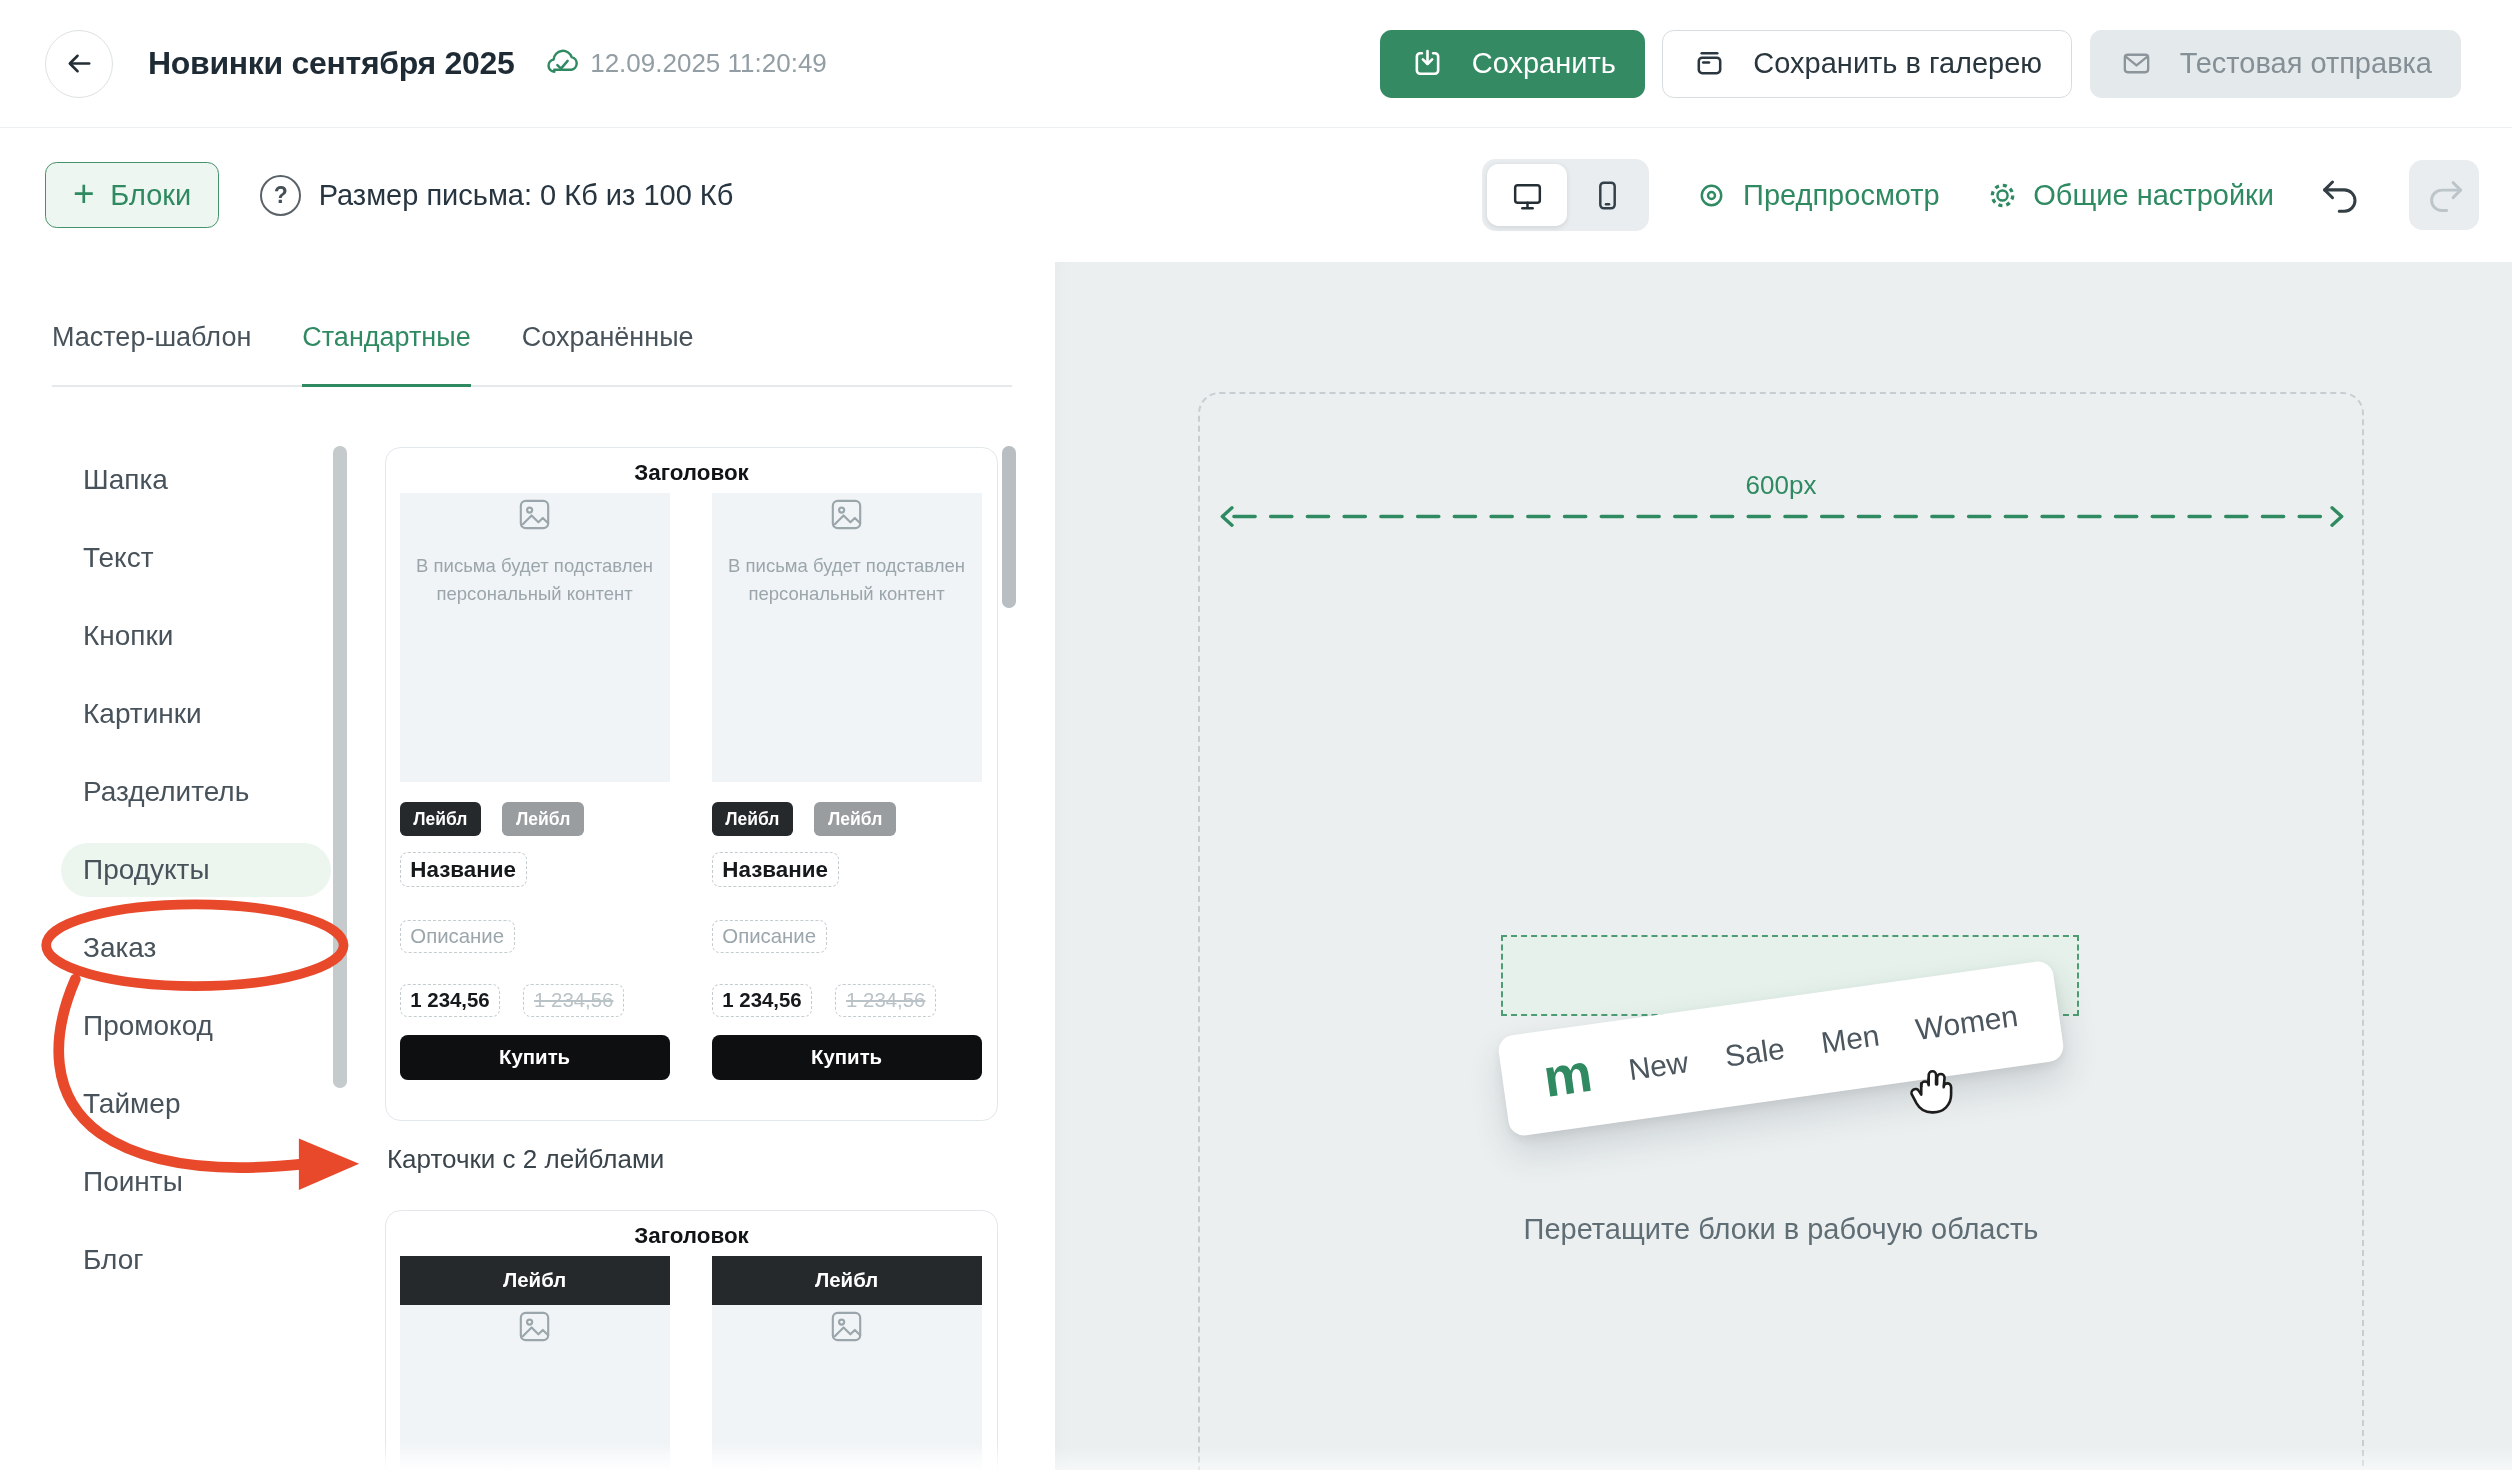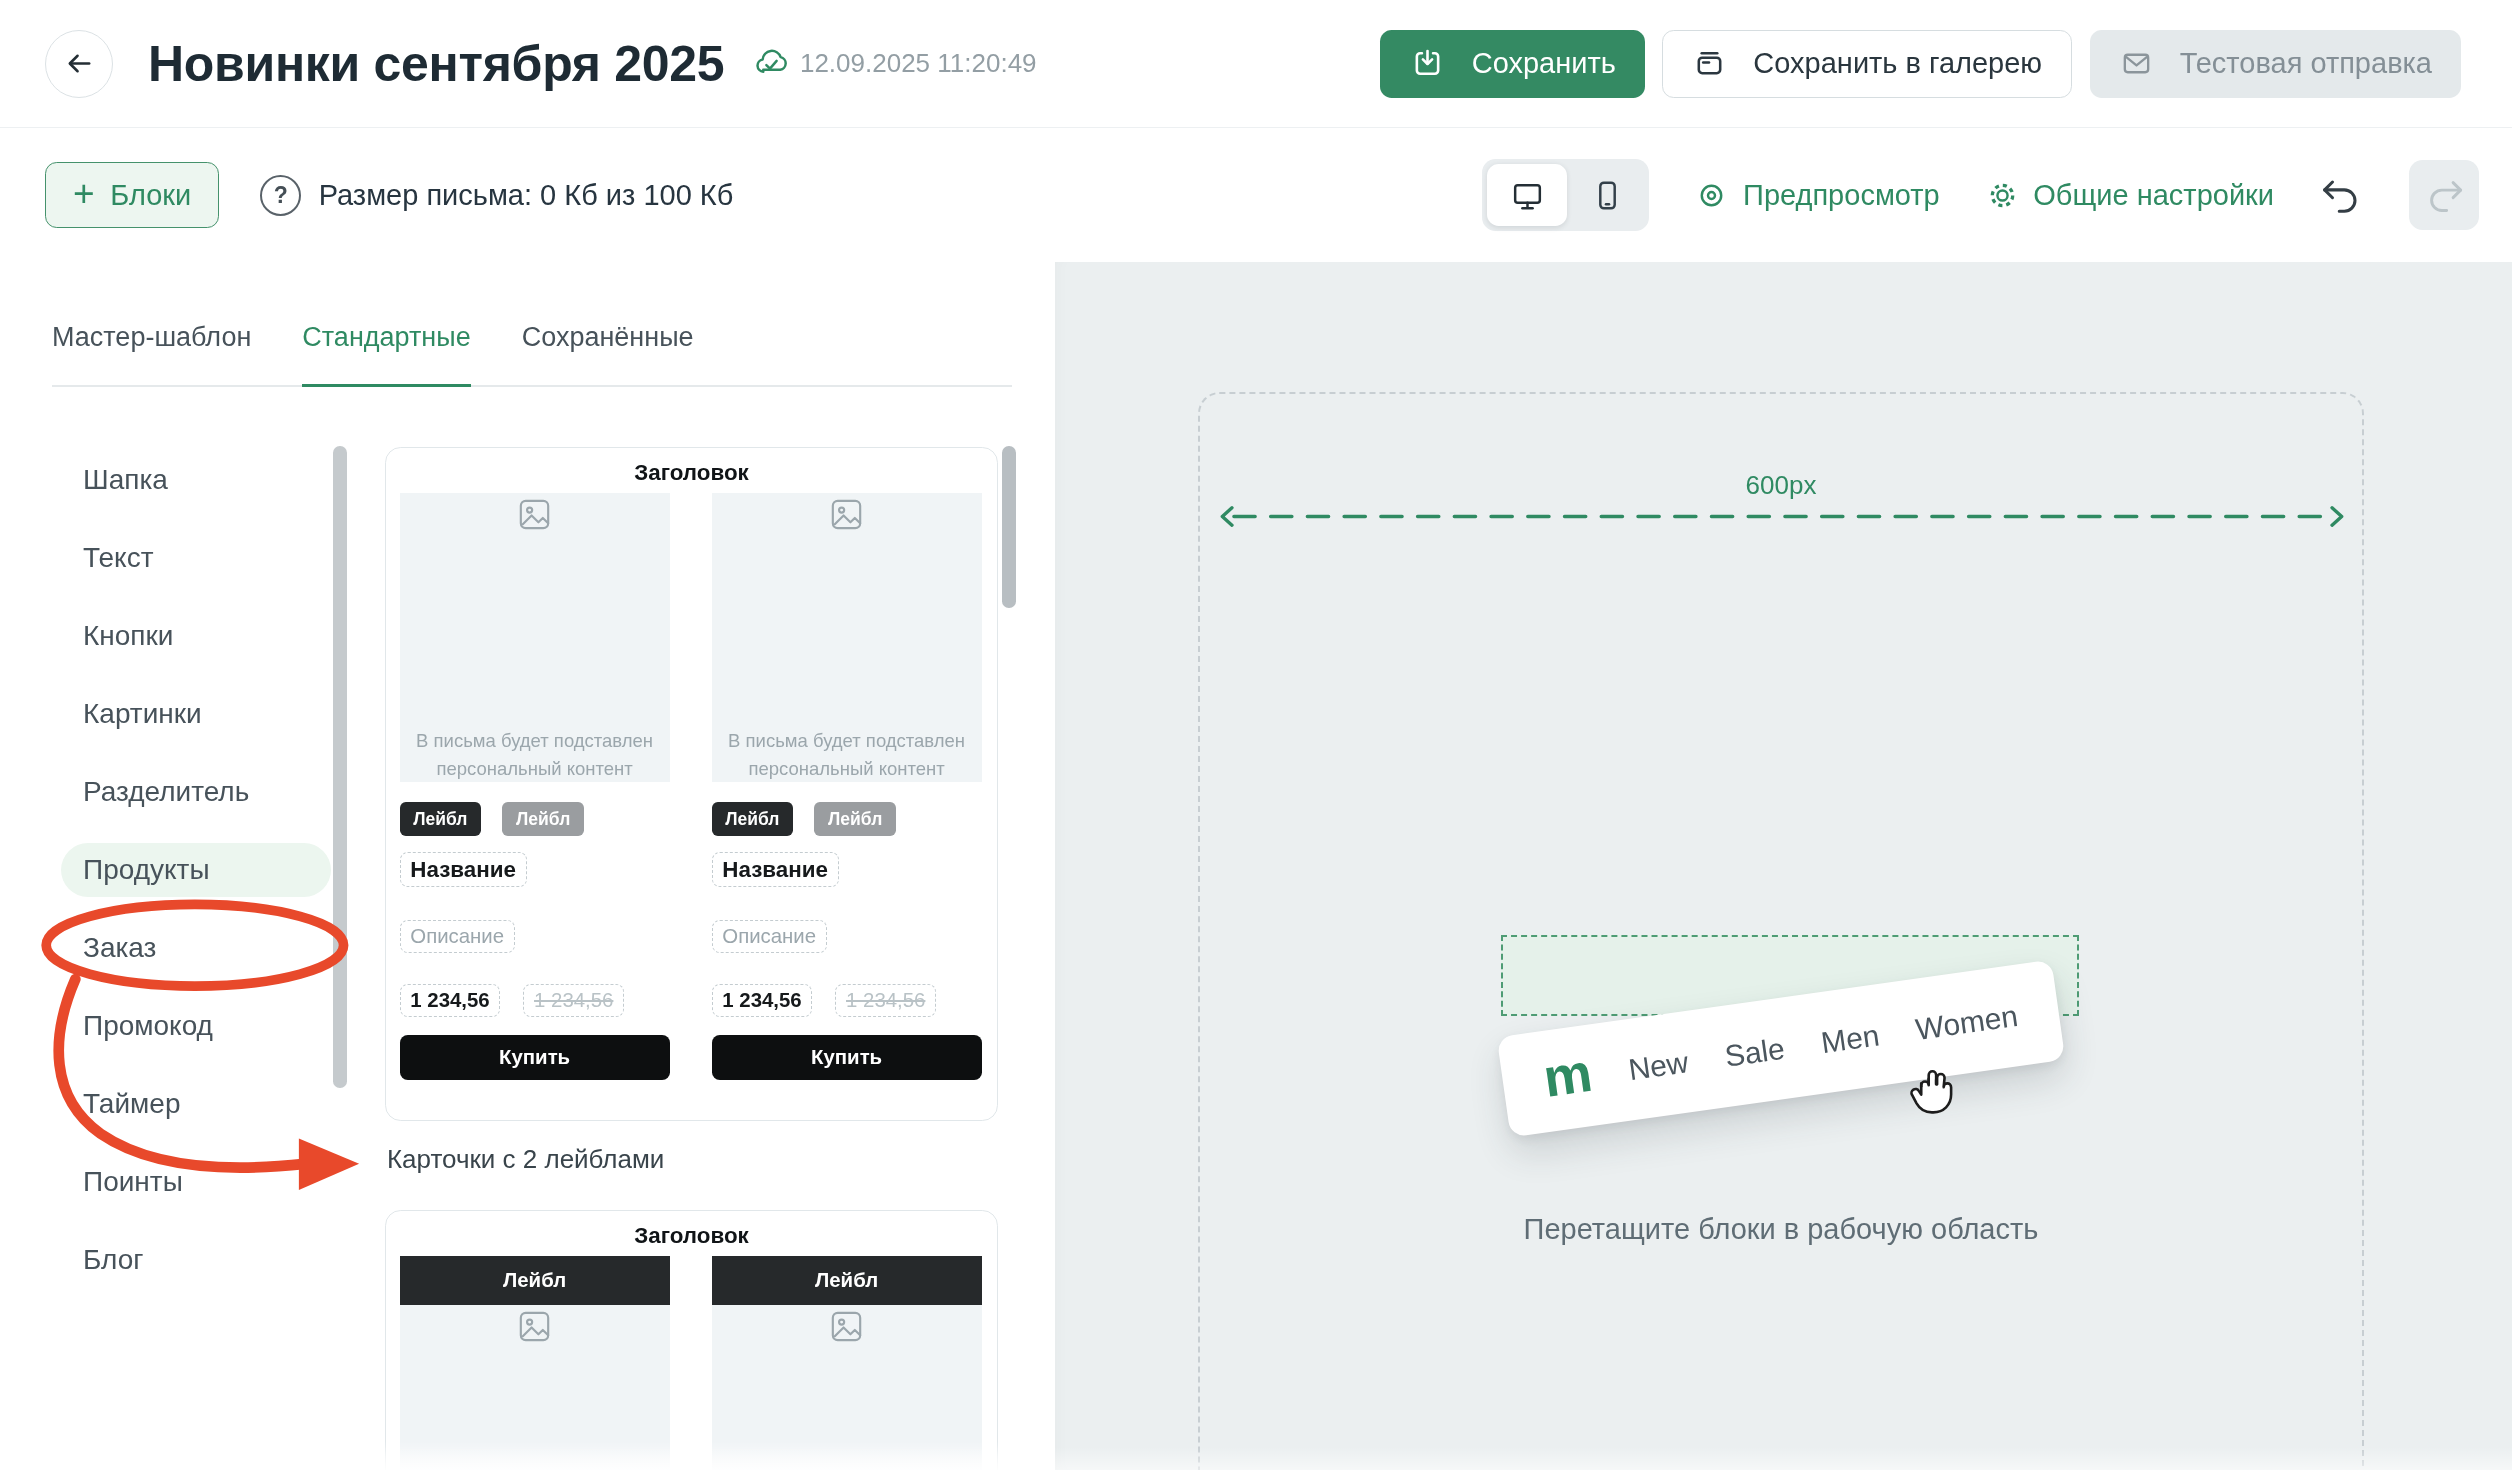--- a/index.html
+++ b/index.html
@@ -2,21 +2,21 @@
 <html><head>
 <meta charset="utf-8">
 <style>
   html,body{margin:0;padding:0;}
   body{font-family:"Liberation Sans",sans-serif;background:#fff;}
   #app{position:relative;width:2512px;height:1470px;background:#fff;overflow:hidden;}
 
   
   .header{position:absolute;top:0;left:0;right:0;height:127px;background:#fff;border-bottom:1.9px solid #edf0f2;display:flex;align-items:center;z-index:6;}
   .back-btn{margin-left:45px;width:66px;height:66px;border-radius:50%;background:#fff;border:1.9px solid #dce2e5;display:flex;align-items:center;justify-content:center;cursor:pointer;flex:none;}
-  .page-title{margin-left:35px;font-size:50px;font-weight:bold;color:#1e2b34;letter-spacing:-0.3px;white-space:nowrap;}
+  .page-title{margin-left:35px;font-size:32px;font-weight:bold;color:#1e2b34;letter-spacing:-0.3px;white-space:nowrap;}
   .saved-status{display:flex;align-items:center;margin-left:29px;gap:9.7px;}
   .saved-status .ts{font-size:26px;color:#939ea4;}
   .header-actions{margin-left:auto;margin-right:51px;display:flex;gap:17.5px;}
   .hbtn{display:flex;align-items:center;gap:26px;height:68px;padding:0 29px;border-radius:11.7px;font-size:29px;border:none;cursor:pointer;font-family:inherit;white-space:nowrap;}
   .btn-save{background:#348a63;color:#fff;}
   .btn-gallery{background:#fff;color:#2a363e;border:1.9px solid #d6dde0;}
   .btn-test{background:#e4e9eb;color:#848f96;}
 
   
   .toolbar{position:absolute;top:129px;left:0;right:0;height:132px;background:#fff;display:flex;align-items:center;z-index:5;}
@@ -49,21 +49,21 @@
 
   .annotation-svg{position:absolute;left:0;top:0;width:1038px;height:1208px;pointer-events:none;z-index:4;}
 
   
   .blocks{position:absolute;left:368px;top:0;width:613px;}
   .tcard{box-sizing:border-box;width:613px;border:1.9px solid #e1e7ea;border-radius:15.6px;background:#fff;padding:9.7px 13.6px 17.5px;}
   .tcard1{margin-top:185px;height:674px;overflow:hidden;}
   .tcard-title{text-align:center;font-size:22.4px;font-weight:bold;color:#101417;margin:1.9px 0 7.8px;}
   .tcols{display:flex;gap:42px;}
   .tcol{width:270px;flex:none;display:flex;flex-direction:column;}
-  .imgph{height:289px;background:#f0f4f6;display:flex;flex-direction:column;align-items:center;justify-content:space-between;gap:15.6px;}
+  .imgph{height:289px;background:#f0f4f6;display:flex;flex-direction:column;align-items:center;justify-content:flex-start;gap:15.6px;}
   .imgph .ph-text{font-size:18.5px;color:#9ba6ac;text-align:center;line-height:1.5;width:243px;}
   .label-row{display:flex;gap:21.4px;margin-top:19.4px;}
   .lbl{color:#fff;font-weight:bold;font-size:17.5px;padding:5.8px 13.6px;border-radius:5.8px;line-height:1.3;}
   .lbl.dark{background:#26292b;}
   .lbl.gray{background:#9a9da0;}
   .chip-dash{align-self:flex-start;border:1.9px dashed #c4ccd0;border-radius:7.8px;padding:3.9px 9.7px;}
   .name-chip{margin-top:15.6px;font-size:22.4px;font-weight:bold;color:#16191b;}
   .desc-chip{margin-top:33px;font-size:20.4px;color:#9ba6ac;}
   .price-row{display:flex;gap:23px;margin-top:31px;align-items:center;}
   .price{font-size:20.4px;font-weight:bold;color:#16191b;}

